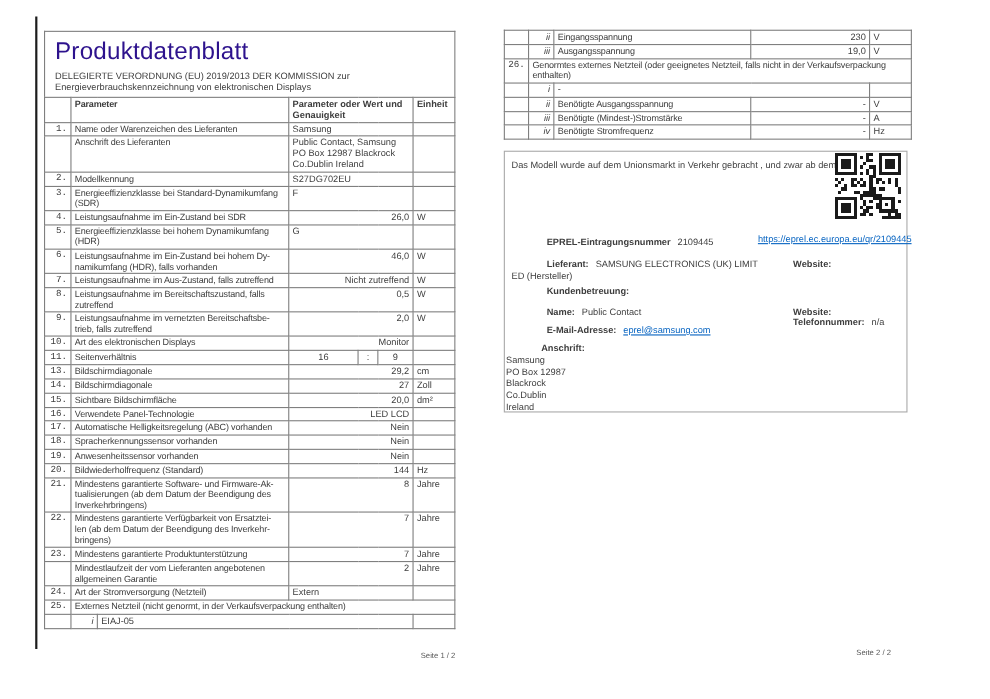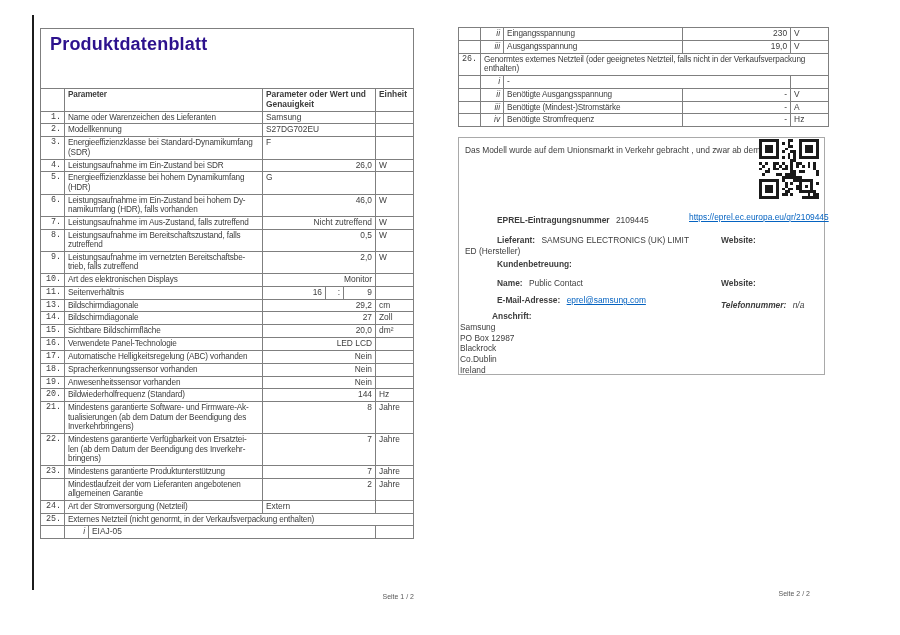--- a/index.html
+++ b/index.html
@@ -4,30 +4,30 @@
 <style>
   html,body{margin:0;padding:0;background:#ffffff;}
   body{width:900px;height:635px;font-family:"Liberation Sans",sans-serif;color:#404040;}
   .canvas{position:relative;width:900px;height:635px;background:#fff;overflow:hidden;}
 
   .edge-line{position:absolute;left:32px;top:15px;width:2px;height:575px;background:#1c1c1c;}
 
   
   .page1{position:absolute;left:40px;top:28px;width:374px;}
   .title-block{box-sizing:border-box;border:1px solid #7f7f7f;border-bottom:none;height:60px;padding:4px 9px 0 9px;}
-  .doc-title{margin:0;font-size:18px;font-weight:bold;color:var(--title-color,#2d128d);letter-spacing:.2px;line-height:1.3;}
+  .doc-title{margin:0;font-size:22px;font-weight:normal;color:var(--title-color,#2d128d);letter-spacing:.2px;line-height:1.3;}
   .subtitle{font-size:8.4px;line-height:1.25;margin-top:2px;color:#3d3d3d;}
 
   table.grid{border-collapse:collapse;table-layout:fixed;font-size:8.4px;color:#3d3d3d;}
   table.grid td{border:1px solid #7f7f7f;padding:1px 3px;vertical-align:top;line-height:1.17;}
   .c-num{text-align:right;padding-right:3px;font-family:Liberation Mono, monospace;}
   .c-label{white-space:pre-line;padding-left:5px;font-size:8.2px;letter-spacing:-.15px;}
   .c-val-r{text-align:right;padding-right:4px;}
   .c-val-l{text-align:left;padding-left:4px;}
-  .c-sub{text-align:right;}
+  .c-sub{text-align:center;}
   .c-roman{font-style:italic;text-align:right;}
   .c-unit{padding-left:4px;}
   tr.hdr td{font-weight:bold;}
   .pre{white-space:pre-line;}
 
   .footer{position:absolute;font-size:7px;color:#595959;text-align:right;}
   .footer1{left:0;top:565px;width:374px;}
 
   
   .page2-table{position:absolute;left:458px;top:27px;}
@@ -41,34 +41,38 @@
   .market-text{left:6px;top:7px;width:354px;white-space:nowrap;overflow:hidden;}
   .qr-wrap{top:1px;right:5px;width:60px;height:60px;background:#fff;}
   .row-eprel{left:6px;top:77px;}
   .link-col{left:230px;top:74px;width:140px;word-break:break-all;line-height:1.3;}
   .row-lieferant{left:6px;top:97px;width:228px;word-break:break-all;line-height:1.3;}
   .website1{left:230px;top:97px;}
   .row-kunden{left:6px;top:121px;}
   .row-name{left:6px;top:140px;}
   .website2{left:230px;top:140px;}
   .row-email{left:6px;top:157px;}
-  .row-telefon{left:230px;top:162px;font-style:italic;}
+  .row-telefon{left:230px;top:149px;}
   .row-anschrift{left:1px;top:173px;line-height:10.8px;}
   .footer2{left:458px;top:590px;width:352px;}
 </style>
 </head>
 <body>
 
 <div class="canvas">
 
   <div class="edge-line"></div>
 
   <div class="page1">
     <div class="title-block">
       <h1 class="doc-title">Produktdatenblatt</h1>
+      <div class="subtitle">
+        <span>DELEGIERTE VERORDNUNG (EU) 2019/2013 DER KOMMISSION zur</span><br>
+        <span>Energieverbrauchskennzeichnung von elektronischen Displays</span>
+      </div>
     </div>
     <table class="grid" id="p1-table">
       <colgroup>
         <col style="width:24px">
           <col style="width:24px">
           <col style="width:174px">
         <col style="width:63px">
           <col style="width:18px">
           <col style="width:32px">
           <col style="width:38px">
@@ -78,20 +82,28 @@
             <td class="c-num"></td>
             <td class="c-label" colspan="2">Parameter</td>
             <td class="c-val-l pre" colspan="3">Parameter oder Wert und
 Genauigkeit</td>
             <td class="c-unit">Einheit</td>
           </tr>
           <tr>
             <td class="c-num">1.</td>
             <td class="c-label" colspan="2">Name oder Warenzeichen des Lieferanten</td>
             <td class="c-val-l pre" colspan="3">Samsung</td>
+            <td class="c-unit"></td>
+          </tr>
+          <tr>
+            <td class="c-num"></td>
+            <td class="c-label" colspan="2">Anschrift des Lieferanten</td>
+            <td class="c-val-l pre" colspan="3">Public Contact, Samsung
+PO Box 12987 Blackrock
+Co.Dublin Ireland</td>
             <td class="c-unit"></td>
           </tr>
           <tr>
             <td class="c-num">2.</td>
             <td class="c-label" colspan="2">Modellkennung</td>
             <td class="c-val-l pre" colspan="3">S27DG702EU</td>
             <td class="c-unit"></td>
           </tr>
           <tr>
             <td class="c-num">3.</td>

